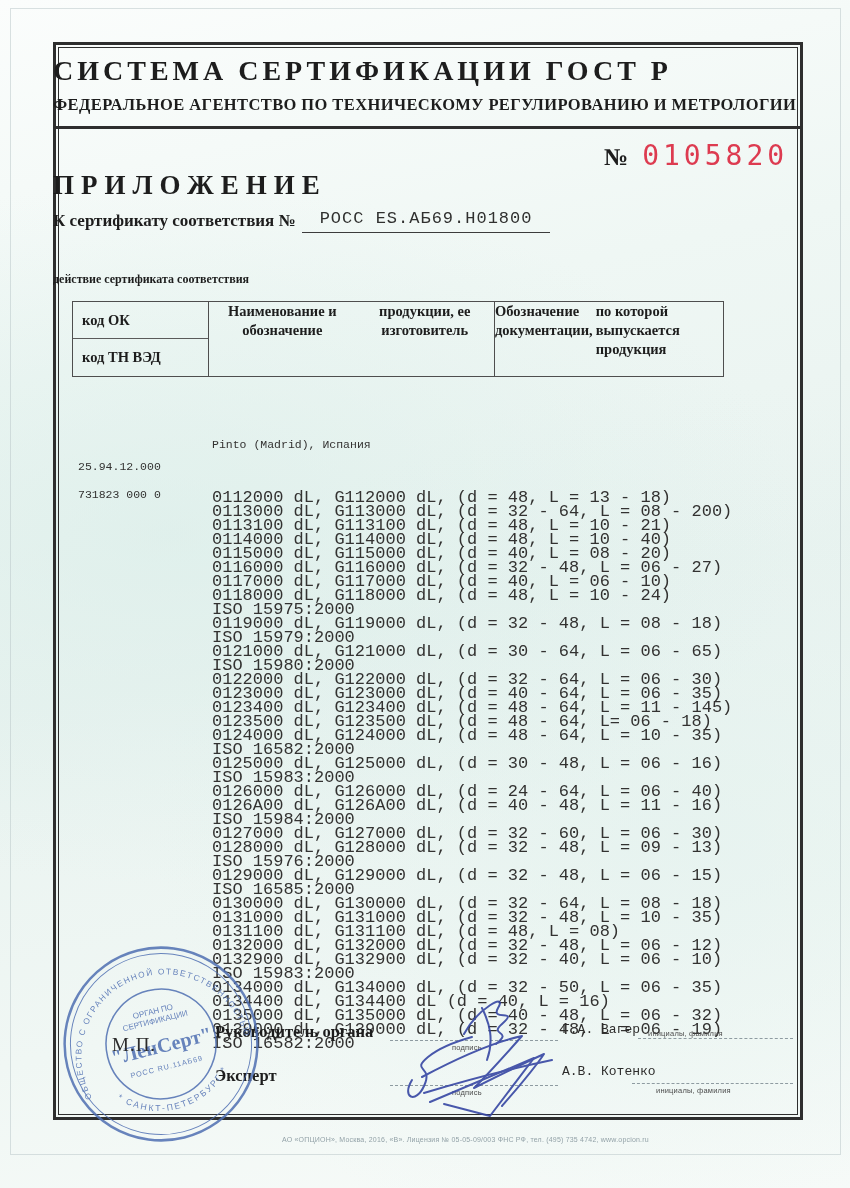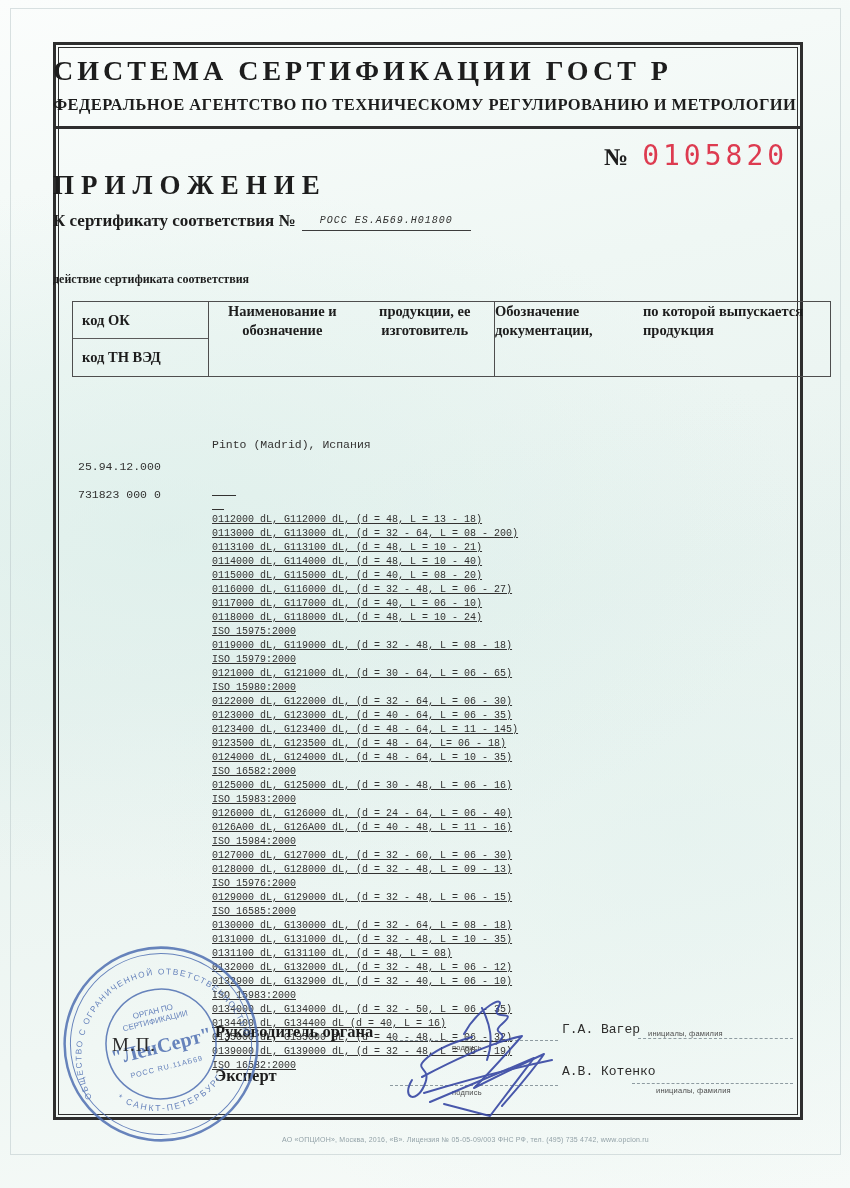--- a/index.html
+++ b/index.html
@@ -18,36 +18,36 @@
   .header-rule{left:56px; top:126px; width:744px; height:3px; background:#2e2e2e;}
   .centered{left:53px; width:806px; }
   .h1{top:55px; font-size:28px; font-weight:bold; letter-spacing:4px; white-space:nowrap;}
   .h2{top:95px; font-size:16.5px; font-weight:bold; letter-spacing:.4px; white-space:nowrap;}
   .numrow{left:604px; top:139px; display:flex; align-items:baseline; gap:14px;}
   .num-prefix{font-size:24px; font-weight:bold;}
   .num-value{font-family:"DejaVu Sans Mono", monospace; font-size:28px; letter-spacing:4px; color:#dd3b50;}
   .doc-title{top:170px; font-size:27px; font-weight:bold; letter-spacing:7px;}
   .certline{top:211px; white-space:nowrap;}
   .cert-label{font-size:17px; font-weight:bold;}
-  .cert-value{display:inline-block; font-family:"Liberation Mono", monospace; font-size:10px; letter-spacing:1px;
-    color:#30302f; border-bottom:1px solid #3c3c3c; padding:0 18px 4px; margin-left:6px; transform:translateY(-3px);font-style:italic;}
+  .cert-value{display:inline-block; font-family:"Liberation Mono", monospace; font-size:17px; letter-spacing:1px;
+    color:#30302f; border-bottom:1px solid #3c3c3c; padding:0 18px 4px; margin-left:6px; transform:translateY(-3px);}
   .sub1{top:250px; font-size:16.5px; font-weight:bold;}
   .sub2{top:272px; font-size:12px; font-weight:bold;}
-  .prodtable{left:72px; top:301px; width:759px; height:76px; border:1.5px solid #4e4e4e; display:flex; box-sizing:border-box;}
+  .prodtable{left:72px; top:301px; width:652px; height:76px; border:1.5px solid #4e4e4e; display:flex; box-sizing:border-box;}
   .pt-col1{width:136px; border-right:1.5px solid #4e4e4e; display:flex; flex-direction:column; box-sizing:border-box;}
   .pt-c1a{height:50%; border-bottom:1px solid #5a5a5a; display:flex; align-items:center; padding-left:9px; box-sizing:border-box;}
   .pt-c1b{height:50%; display:flex; align-items:center; padding-left:9px; box-sizing:border-box;}
   .pt-col2{width:286px; border-right:1.5px solid #4e4e4e; display:flex; justify-content:center; text-align:center; box-sizing:border-box;}
   .pt-col3{flex:1; display:flex; flex-direction:row; justify-content:center; text-align:left;}
   .pt-head{font-size:14.5px; font-weight:bold; line-height:19px;}
   .mono{font-family:"Liberation Mono", monospace; color:#333231;}
   .mfr{left:212px; top:402px; font-size:11.5px; line-height:17px; white-space:pre;}
   .code-ok{left:78px; top:460px; font-size:11.5px; white-space:pre;}
   .code-tnved{left:78px; top:488px; font-size:11.5px; white-space:pre;}
-  .prodlist{left:212px; top:471px; font-size:10px; line-height:14px; white-space:pre;text-decoration:underline;}
+  .prodlist{left:212px; top:449px; font-size:17px; line-height:14px; white-space:pre;}
   .sig-label{font-size:16.5px; font-weight:bold;}
   .sig-line{border-bottom:1px dashed #8e9ba1; height:1px;}
   .tiny{font-family:"Liberation Sans", sans-serif; font-size:7.5px; color:#4c4c4c; letter-spacing:.2px;}
   .sig-name{font-family:"Liberation Mono", monospace; font-size:13px; color:#2e2d2c; white-space:pre;}
   .mp{left:112px; top:1034px; font-size:19px; color:#2b2b2b; letter-spacing:1px;}
   .stamp{left:55px; top:938px;}
   .sig-ink{left:392px; top:980px;}
   .footer{left:282px; top:1136px; width:340px; font-family:"Liberation Sans", sans-serif; font-size:7px; color:#93a2a8; white-space:nowrap; letter-spacing:.2px;}
 </style>
 </head>

